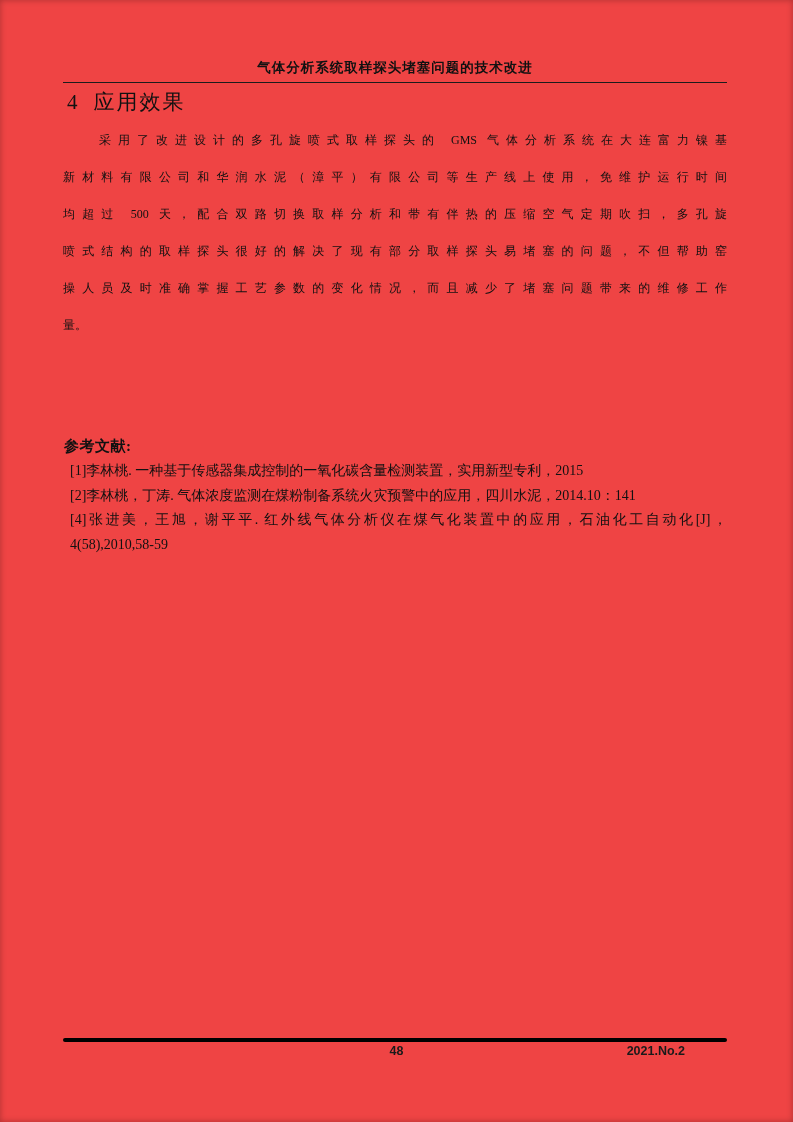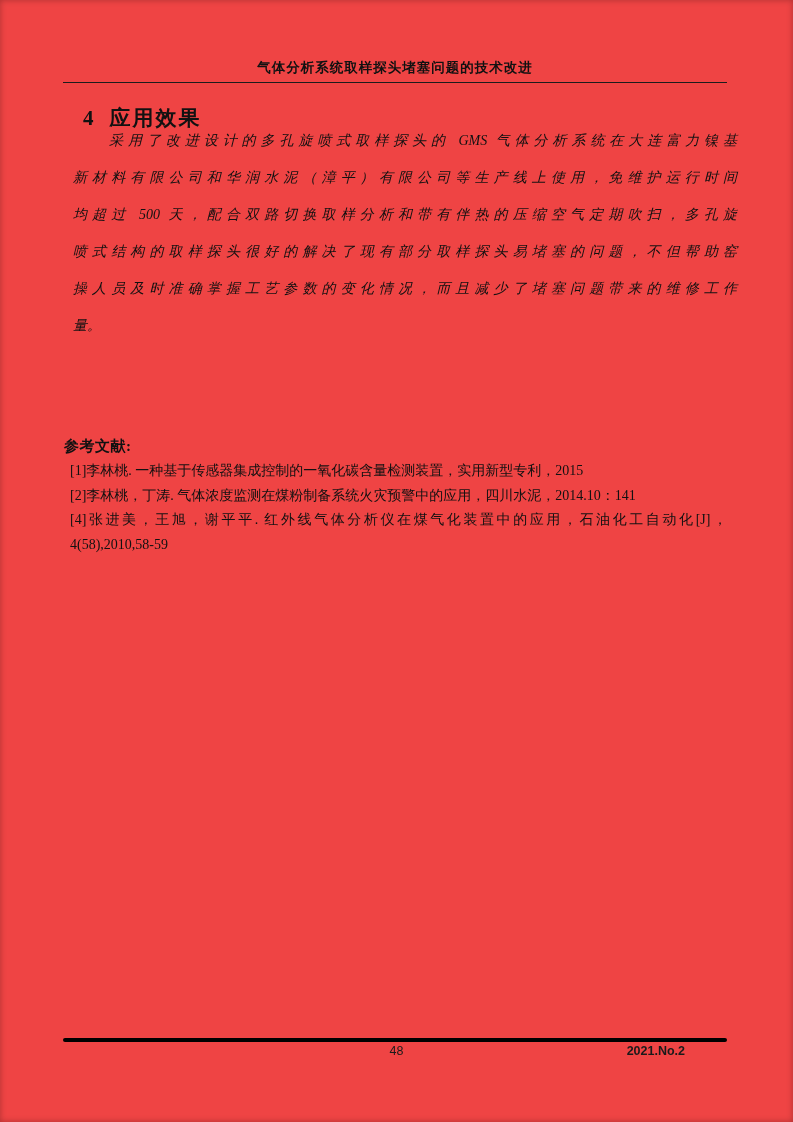--- a/index.html
+++ b/index.html
@@ -26,34 +26,33 @@
   }
   .header-rule {
     position: absolute;
     top: 82px; left: 63px; width: 664px; height: 1.4px;
     background: #1c1c1c;
   }
 
   
   .section-heading {
     position: absolute;
-    top: 88px; left: 67px; margin: 16px;
+    top: 88px; left: 67px; margin: 0;
     font-size: 21px;
-    font-weight: bold;
+    font-weight: normal;
     letter-spacing: 2px;
   }
   .sec-num { letter-spacing: 0; margin-right: 16px; }
 
   
   .body-para {
     position: absolute;
-    top: 122px; left: 73px; width: 664px;
-    font-size: 14px;
+    top: 122px; left: 63px; width: 664px;
+    font-size: 12px;
     line-height: 37px;
-    font-style: italic;
   }
   .bline { min-height: 37px; }
   .just { text-align: justify; text-align-last: justify; }
   .indent { text-indent: 36px; }
 
   
   .ref-heading {
     position: absolute;
     top: 437px; left: 64px;
     font-size: 15px;
@@ -74,21 +73,21 @@
     top: 1038px; left: 63px; width: 664px; height: 3.6px;
     background: #000000;
     border-radius: 2px;
   }
   .footer-page {
     position: absolute;
     top: 1044px; left: 0; width: 793px;
     text-align: center;
     font-family: "Liberation Sans", "DejaVu Sans", sans-serif;
     font-size: 12.5px;
-    font-weight: 400;
+    font-weight: 700;
     color: #1a1a1a;
   }
   .footer-issue {
     position: absolute;
     top: 1044px; right: 108px;
     font-family: "Liberation Sans", "DejaVu Sans", sans-serif;
     font-size: 12.5px;
     font-weight: 600;
     color: #1a1a1a;
     text-align: center;

